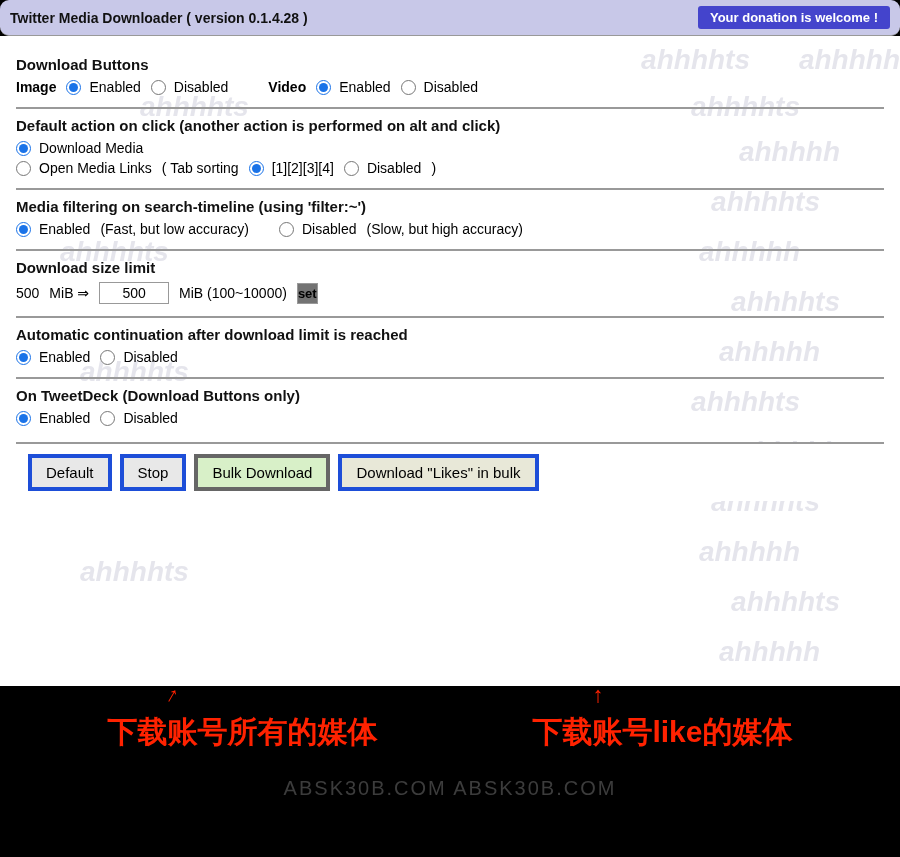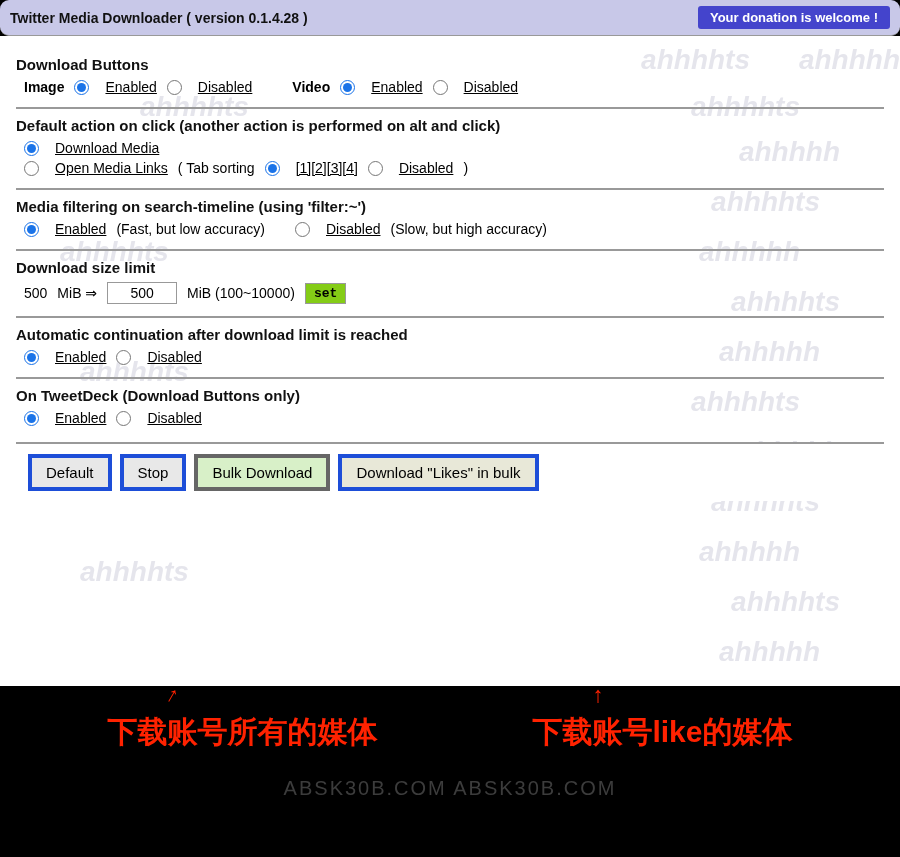--- a/index.html
+++ b/index.html
@@ -60,30 +60,29 @@
       font-size: 15px;
       margin-bottom: 6px;
       color: #111;
     }
 
     .row {
       display: flex;
       align-items: center;
       gap: 10px;
       flex-wrap: wrap;
-      margin: 4px 8px;
+      margin: 4px 0;
     }
 
     .radio-label {
       display: flex;
       align-items: center;
-      gap: 16px;
+      gap: 8px;
       cursor: pointer;
       font-size: 14px;
-      text-decoration: underline;
     }
     .radio-label input[type="radio"] {
       accent-color: #1a73e8;
       width: 15px;
       height: 15px;
     }
 
     .bold-label {
       font-weight: bold;
       font-size: 14px;
@@ -91,27 +90,26 @@
 
     .size-input {
       width: 70px;
       border: 1px solid #999;
       padding: 2px 4px;
       font-size: 14px;
       text-align: center;
     }
 
     .set-btn {
-      background: #84cc16;
+      background: #737373;
       border: 1px solid #999;
-      padding: 2px 8px;
+      padding: 2px 0;
       font-size: 13px;
       cursor: pointer;
       font-weight: bold;
-      font-family: Liberation Mono, monospace;
     }
 
     .toolbar {
       display: flex;
       gap: 8px;
       padding: 10px 12px;
       background: #fff;
       border-top: 1px solid #ccc;
       align-items: center;
       position: relative;

